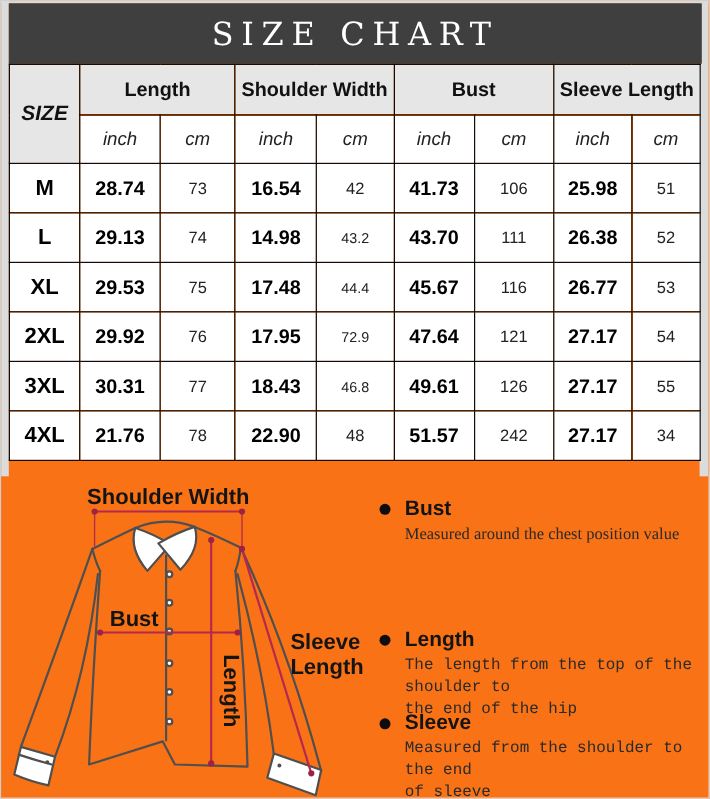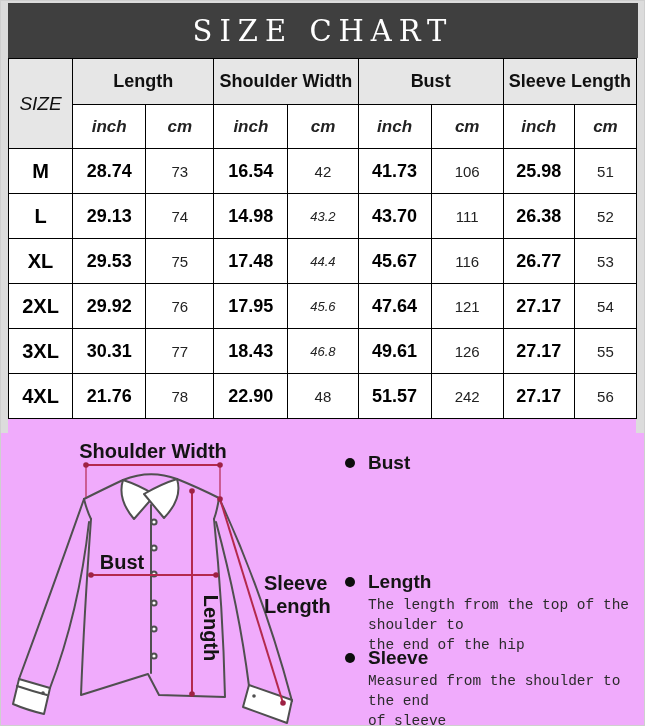--- a/index.html
+++ b/index.html
@@ -1,17 +1,17 @@
 <!DOCTYPE html>
 <html><head>
 <meta charset="utf-8">
 <style>
   html,body{margin:0;padding:0;background:#fff;}
   .canvas{
-    position:relative;width:645px;height:726px;background:#f0abfc;
+    position:relative;width:645px;height:726px;background:#f97316;
     font-family:"Liberation Sans",sans-serif;overflow:hidden;
     box-sizing:border-box;border:1px solid #cfcfcf;
   }
   .edge{position:absolute;background:#dcdcdc;}
   .edge-top{left:0;top:0;width:645px;height:2px;}
   .edge-left{left:0;top:0;width:7px;height:432px;}
   .edge-right{right:0;top:0;width:8px;height:432px;}
 
   .title-bar{
     position:absolute;left:7px;top:2px;width:630px;height:55px;
@@ -25,28 +25,28 @@
   table.size-table{
     position:absolute;left:7px;top:57px;width:629px;
     border-collapse:collapse;table-layout:fixed;
   }
   table.size-table td,table.size-table th{
     border:1px solid #000;text-align:center;vertical-align:middle;
     padding:0;overflow:hidden;
   }
   .group-head{background:#e6e6e6;font-size:18px;font-weight:bold;height:45px;color:#111;}
   .size-head{
-    background:#e6e6e6;font-style:italic;font-weight:normal;font-size:19px;color:#111;
-  }
-  .unit-row td{background:#fff;font-style:italic;font-size:17px;height:43px;color:#222;font-weight:bold;}
+    background:#e6e6e6;font-style:italic;font-weight:bold;font-size:19px;color:#111;
+  }
+  .unit-row td{background:#fff;font-style:italic;font-size:17px;height:43px;color:#222;}
   .size-table tbody td{height:44px;background:#fff;}
   .size-cell{font-weight:bold;font-size:20px;color:#000;}
   .inch-val{font-weight:bold;font-size:18px;color:#000;}
   .cm-val{font-weight:normal;font-size:15px;color:#222;margin-top:32px;}
-  .cm-val.small{font-size:13px;font-style:italic;}
+  .cm-val.small{font-size:13px;}
 
   .shirt-svg{position:absolute;left:0px;top:426px;}
 
   .legend{position:absolute;left:344px;top:426px;width:296px;height:300px;}
   .legend-item{position:absolute;left:0;width:296px;}
   .legend-head{display:flex;align-items:center;gap:13px;}
   .legend-dot{width:10px;height:10px;border-radius:50%;background:#0d0d0d;flex:0 0 auto;}
   .legend-title{font-weight:bold;font-size:19px;color:#141414;line-height:24px;}
   .legend-desc{
     margin-left:23px;margin-top:1px;color:#2a2a2a;font-size:15px;line-height:20px;
@@ -131,21 +131,21 @@
           <td class="inch-val">45.67</td>
           <td class="cm-val">116</td>
           <td class="inch-val">26.77</td>
           <td class="cm-val">53</td>
         </tr>
         <tr>
           <td class="size-cell">2XL</td>
           <td class="inch-val">29.92</td>
           <td class="cm-val">76</td>
           <td class="inch-val">17.95</td>
-          <td class="cm-val small">45.6</td>
+          <td class="cm-val small">72.9</td>
           <td class="inch-val">47.64</td>
           <td class="cm-val">121</td>
           <td class="inch-val">27.17</td>
           <td class="cm-val">54</td>
         </tr>
         <tr>
           <td class="size-cell">3XL</td>
           <td class="inch-val">30.31</td>
           <td class="cm-val">77</td>
           <td class="inch-val">18.43</td>
@@ -157,21 +157,21 @@
         </tr>
         <tr>
           <td class="size-cell">4XL</td>
           <td class="inch-val">21.76</td>
           <td class="cm-val">78</td>
           <td class="inch-val">22.90</td>
           <td class="cm-val">48</td>
           <td class="inch-val">51.57</td>
           <td class="cm-val">242</td>
           <td class="inch-val">27.17</td>
-          <td class="cm-val">56</td>
+          <td class="cm-val">34</td>
         </tr>
       </tbody>
   </table>
 
   <svg class="shirt-svg" width="340" height="300" viewBox="0 0 340 300">
     <g stroke="#4f4f4f" stroke-width="2" fill="none" stroke-linecap="round" stroke-linejoin="round">
 
       <path d="M83,72 Q52,160 18,252"></path>
       <path d="M88,95 Q78,185 49,261"></path>
       <path fill="#ffffff" d="M18,252 L49,261 L43,287 Q26,283 12,277 Z"></path>
@@ -232,20 +232,21 @@
       <text x="263" y="186">Length</text>
     </g>
   </svg>
 
   <div class="legend">
     <div class="legend-item li-0">
       <div class="legend-head">
         <span class="legend-dot"></span>
         <span class="legend-title">Bust</span>
       </div>
+      <div class="legend-desc">Measured around the chest position value</div>
     </div>
     <div class="legend-item li-2">
       <div class="legend-head">
         <span class="legend-dot"></span>
         <span class="legend-title">Length</span>
       </div>
       <div class="legend-desc dark-serif">The length from the top of the shoulder to
 the end of the hip</div>
     </div>
     <div class="legend-item li-3">

